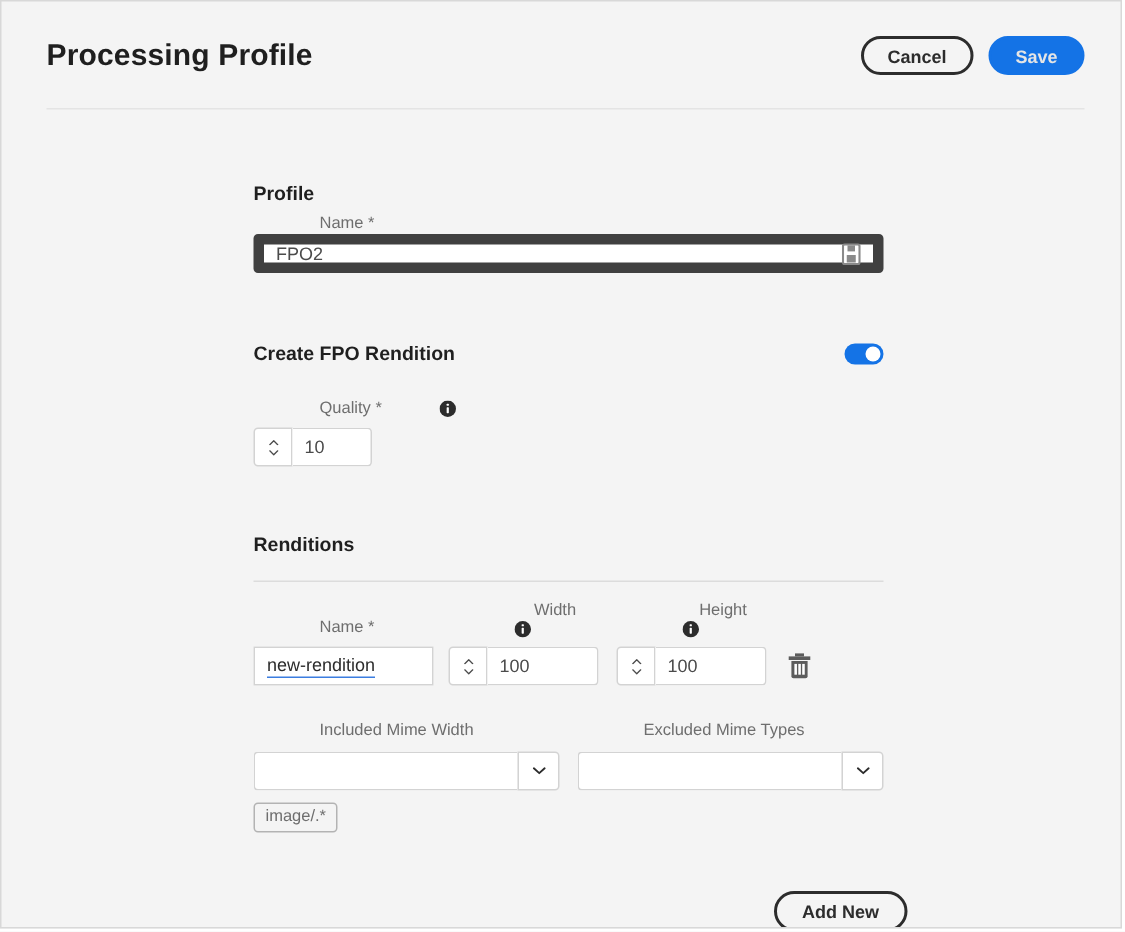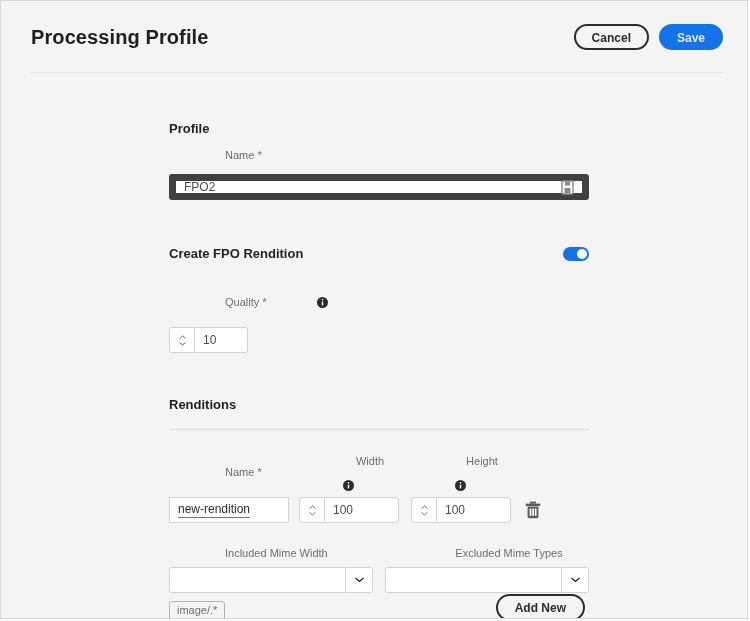--- a/index.html
+++ b/index.html
@@ -96,21 +96,21 @@
   .section-title {
     font-size: 13px;
     font-weight: bold;
     color: #1f1f1f;
     margin: 0;
   }
 
   .field-label {
     font-size: 11px;
     color: #6e6e6e;
-    margin: 12px;
+    margin: 0;
     line-height: 14px;
     white-space: nowrap;
     padding-left: 44px;
   }
 
   .text-input {
     box-sizing: border-box;
     height: 26px;
     background: #ffffff;
     border: 7px solid #404040;
@@ -292,21 +292,21 @@
     display: block;
     cursor: pointer;
   }
 
   
   .mime-row {
     display: flex;
     margin-top: 20px;
   }
   .mime-col { width: 204px; }
-  .mime-col.second { margin-left: 12px; text-align: center; }
+  .mime-col.second { margin-left: 12px; }
   .combo {
     box-sizing: border-box;
     height: 26px;
     margin-top: 6px;
     display: flex;
     align-items: stretch;
   }
   .combo-input {
     flex: 1;
     background: #ffffff;
@@ -335,21 +335,21 @@
     font-size: 11px;
     color: #6e6e6e;
     padding: 2px 7px 3px;
     line-height: 13px;
     cursor: pointer;
   }
 
   
   .footer {
     position: absolute;
-    left: 164px;
+    left: 184px;
     width: 420px;
     top: 521px;
     display: flex;
     justify-content: flex-end;
   }
   .btn-addnew {
     font-size: 12px;
     font-weight: bold;
     border-radius: 16px;
     padding: 0 17px;

